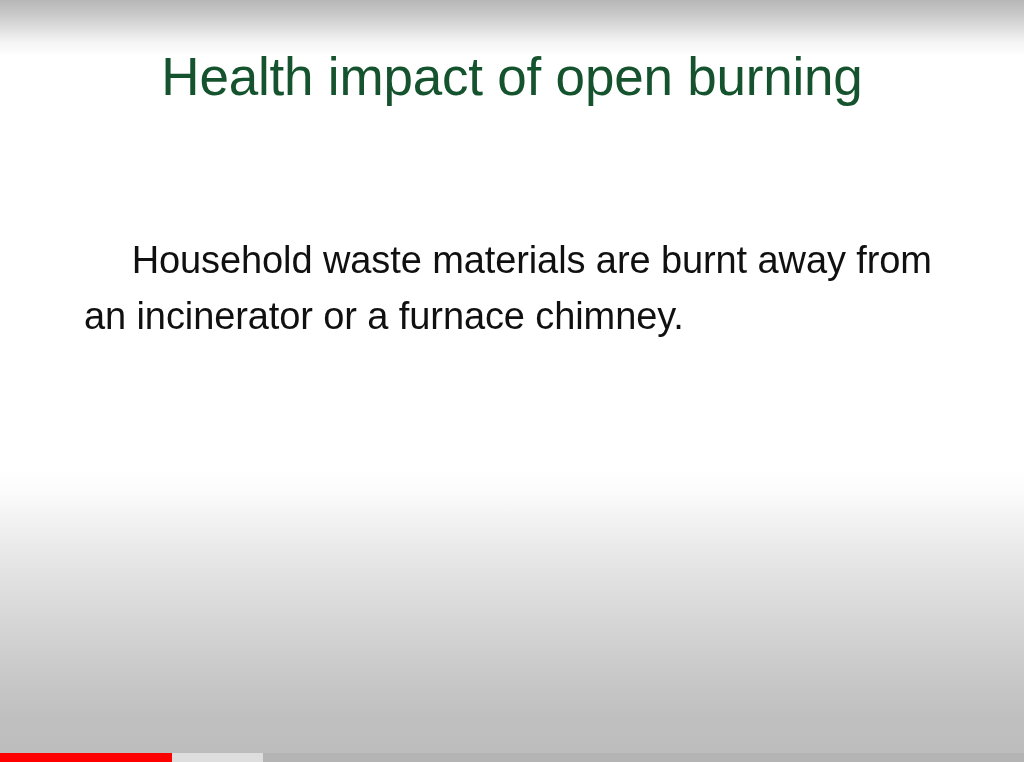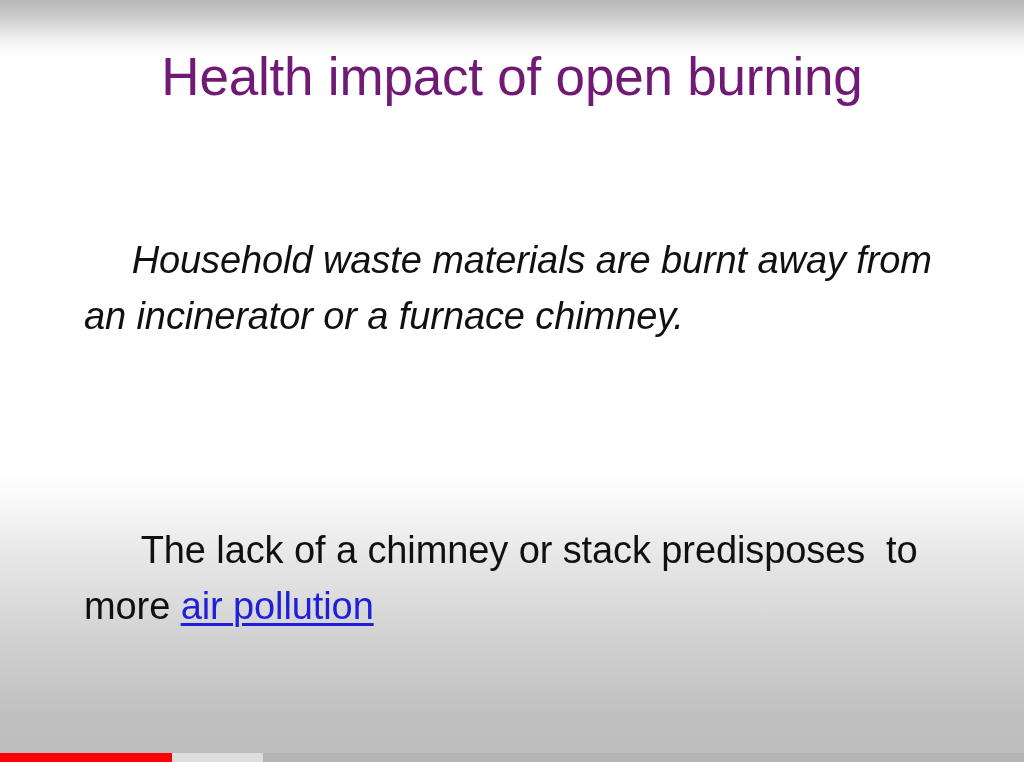--- a/index.html
+++ b/index.html
@@ -53,21 +53,21 @@
 
   
   .slide-title {
     position: absolute;
     left: 0;
     top: 48px;
     width: 1024px;
     text-align: center;
     font-size: 53px;
     font-weight: 400;
-    color: #701a75;
+    color: #14532d;
     letter-spacing: -0.2px;
     line-height: 1.1;
     white-space: pre;
   }
 
   
   .body-block {
     position: absolute;
     left: 44px;
     top: 176px;
@@ -77,21 +77,21 @@
   .para {
     font-size: 38px;
     font-weight: 400;
     color: #101010;
     line-height: 56px;
     letter-spacing: -0.1px;
     white-space: pre-wrap;
     margin: 0;
   }
 
-  .para-1 { padding-left: 4px; font-style: italic; }
+  .para-1 { padding-left: 4px; }
   .para-2 { padding-left: 13px; margin-top: 10px; }
   .para-3 { padding-left: 4px; margin-top: 8px; }
 
   .para .cont {
     display: block;
     padding-left: 36px;
   }
   .para-2 .cont { padding-left: 27px; }
 
   a.link {
@@ -136,23 +136,20 @@
   <div class="slide-content">
 
     <div class="slide-title">Health impact of open burning</div>
 
     <div class="body-block">
 
       <p class="para para-1">
         <span>Household waste materials are burnt away from</span><span class="cont">an incinerator or a furnace chimney.</span>
       </p>
 
-      <p class="para para-2">
-        <span>The lack of a chimney or stack predisposes  to</span><span class="cont"><span>more </span><a class="link">air pollution</a></span>
-      </p>
 
       <p class="para para-3">
         
       </p>
 
     </div>
   </div>
 
   <div class="progress-bar">
     <div class="progress-load" style="width: 25.7%;"></div>

